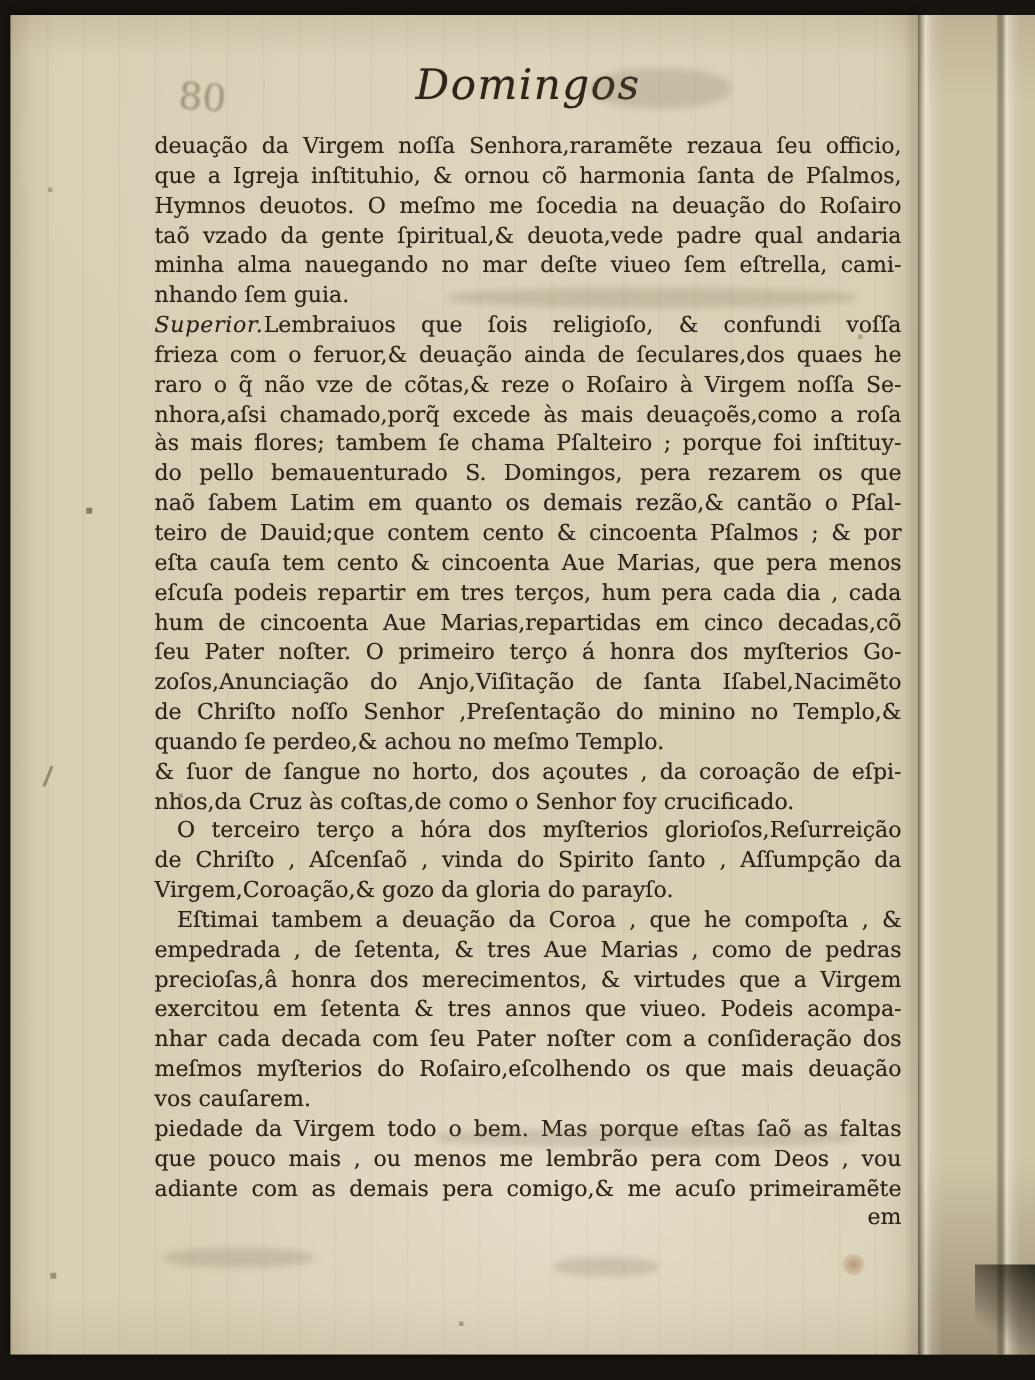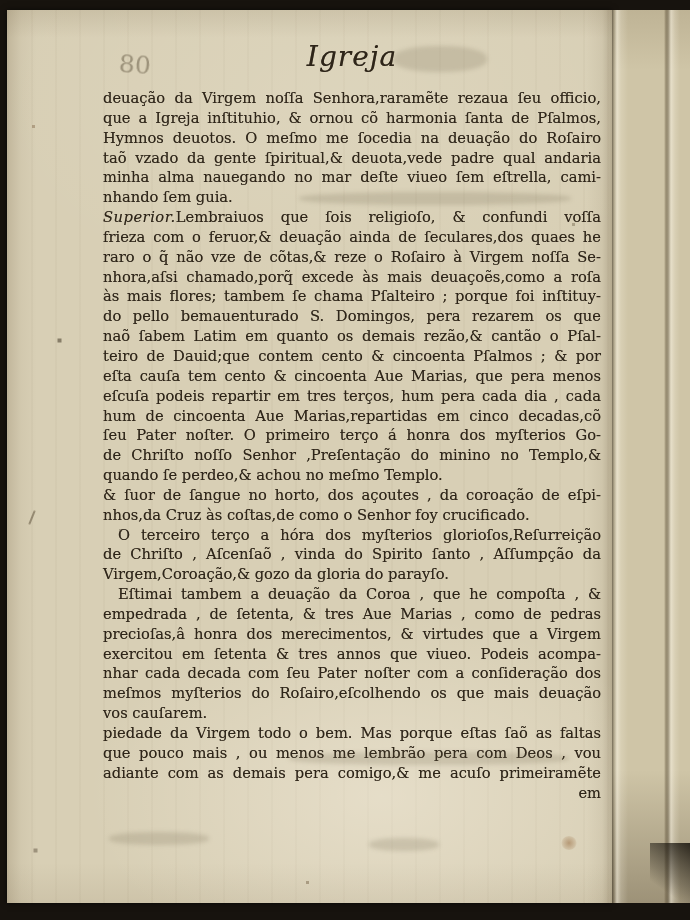--- a/index.html
+++ b/index.html
@@ -97,21 +97,21 @@
     background:linear-gradient(215deg, rgba(20,16,10,.85), rgba(20,16,10,.25) 55%, transparent 75%);
   }
 </style>
 </head>
 <body>
 
 <div class="scene">
 
   <div class="page">
 
-    <div class="running-head">Igreja</div>
+    <div class="running-head">Domingos</div>
 
     <div class="show-through-number">08</div>
 
     <div class="text-block" id="text-block">
         <div class="tline">deuação da Virgem noſſa Senhora,raramẽte rezaua ſeu officio,</div>
         <div class="tline">que a Igreja inſtituhio, &amp; ornou cõ harmonia ſanta de Pſalmos,</div>
         <div class="tline">Hymnos deuotos. O meſmo me ſocedia na deuação do Roſairo</div>
         <div class="tline">taõ vzado da gente ſpiritual,&amp; deuota,vede padre qual andaria</div>
         <div class="tline">minha alma nauegando no mar deſte viueo ſem eſtrella, cami-</div>
         <div class="tline al-left">nhando ſem guia.</div>
@@ -120,20 +120,21 @@
         <div class="tline">raro o q̃ não vze de cõtas,&amp; reze o Roſairo à Virgem noſſa Se-</div>
         <div class="tline">nhora,aſsi chamado,porq̃ excede às mais deuaçoẽs,como a roſa</div>
         <div class="tline">às mais flores; tambem ſe chama Pſalteiro ; porque foi inſtituy-</div>
         <div class="tline">do pello bemauenturado S. Domingos, pera rezarem os que</div>
         <div class="tline">naõ ſabem Latim em quanto os demais rezão,&amp; cantão o Pſal-</div>
         <div class="tline">teiro de Dauid;que contem cento &amp; cincoenta Pſalmos ; &amp; por</div>
         <div class="tline">eſta cauſa tem cento &amp; cincoenta Aue Marias, que pera menos</div>
         <div class="tline">eſcuſa podeis repartir em tres terços, hum pera cada dia , cada</div>
         <div class="tline">hum de cincoenta Aue Marias,repartidas em cinco decadas,cõ</div>
         <div class="tline">ſeu Pater noſter.  O primeiro terço á honra dos myſterios Go-</div>
+        <div class="tline">zoſos,Anunciação do Anjo,Viſitação de ſanta Iſabel,Nacimẽto</div>
         <div class="tline">de Chriſto noſſo Senhor ,Preſentação do minino no Templo,&amp;</div>
         <div class="tline al-left">quando ſe perdeo,&amp; achou no meſmo Templo.</div>
         <div class="tline">&amp; ſuor de ſangue no horto, dos açoutes , da coroação de eſpi-</div>
         <div class="tline al-left">nhos,da Cruz às coſtas,de como o Senhor foy crucificado.</div>
         <div class="tline ind">O terceiro terço a hóra dos myſterios glorioſos,Reſurreição</div>
         <div class="tline">de Chriſto , Aſcenſaõ , vinda do Spirito ſanto , Aſſumpção da</div>
         <div class="tline al-left">Virgem,Coroação,&amp; gozo da gloria do parayſo.</div>
         <div class="tline ind">Eſtimai tambem a deuação da Coroa , que he compoſta , &amp;</div>
         <div class="tline">empedrada , de ſetenta, &amp; tres Aue Marias , como de pedras</div>
         <div class="tline">precioſas,â honra dos merecimentos, &amp; virtudes que a Virgem</div>

